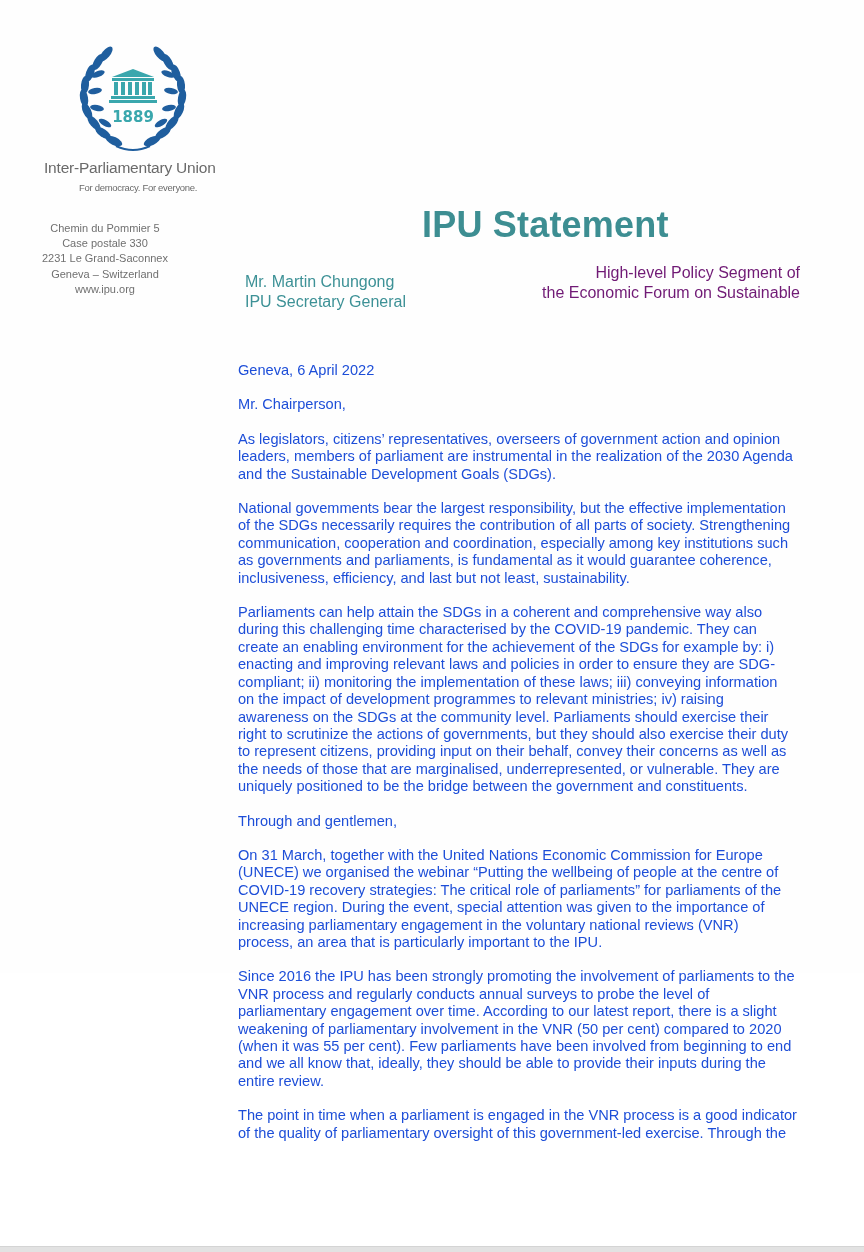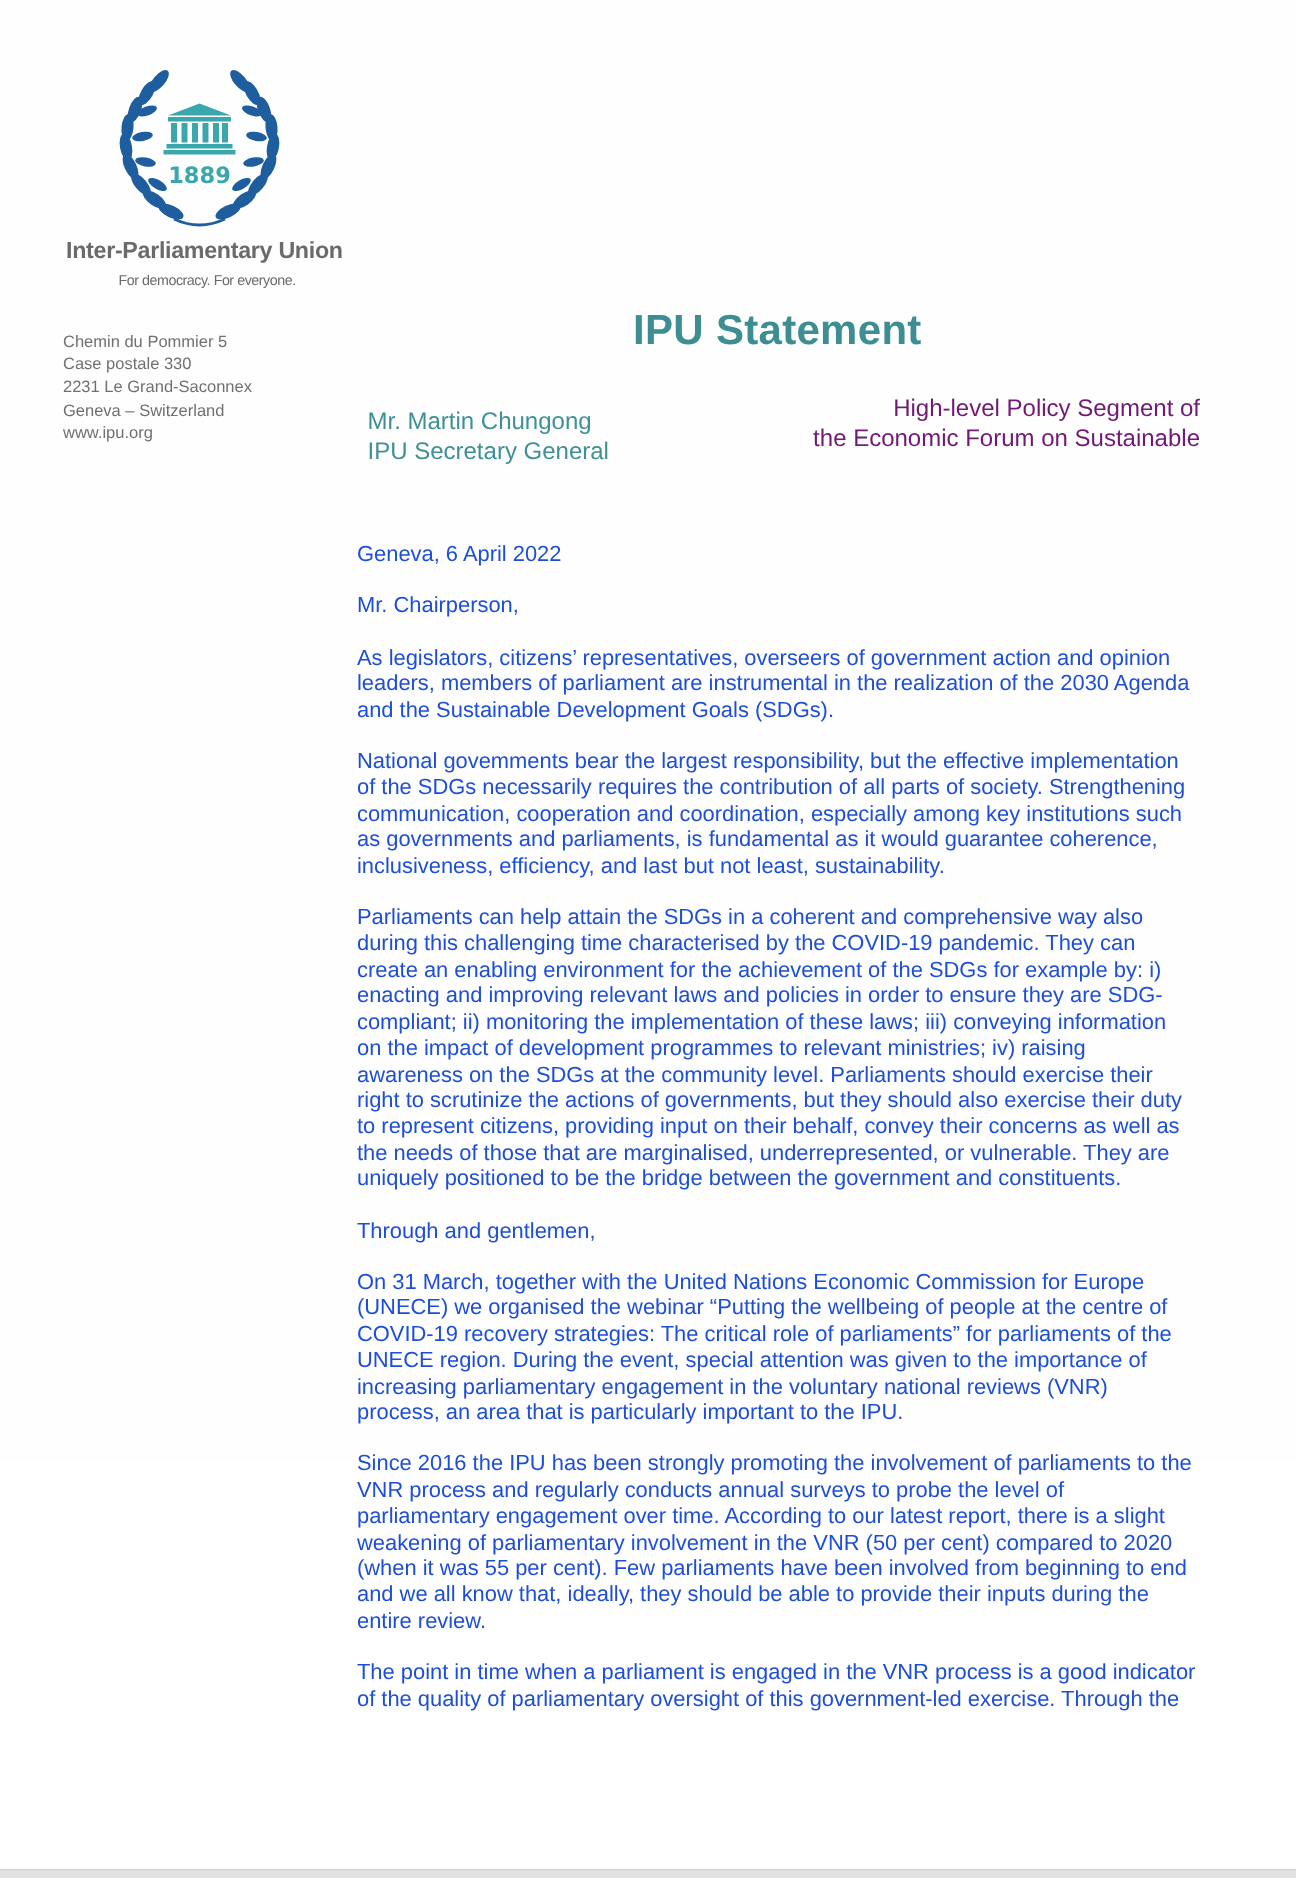--- a/index.html
+++ b/index.html
@@ -4,27 +4,27 @@
 <style>
   html, body { margin: 0; padding: 0; }
   body {
     width: 864px; height: 1252px; background: #ffffff; position: relative; overflow: hidden;
     font-family: "Liberation Sans", sans-serif; color: #1a1a1a;
   }
   .page { position: absolute; left: 0; top: 0; width: 864px; height: 973px; background: #fefefe; }
   .bottom-bar { position: absolute; left: 0; top: 1246px; width: 864px; height: 6px; background: #e2e2e2; border-top: 1px solid #d4d4d4; }
 
   .logo { position: absolute; left: 76px; top: 46px; width: 114px; height: 108px; }
-  .org-name { position: absolute; left: 44px; top: 159px; font-size: 15.5px; color: #6a6a6a; letter-spacing: -0.2px; font-weight: bold; }
+  .org-name { position: absolute; left: 44px; top: 159px; font-size: 15.5px; color: #6a6a6a; letter-spacing: -0.2px; }
   .org-tagline { position: absolute; left: 79px; top: 182px; font-size: 9.5px; color: #6a6a6a; letter-spacing: -0.3px; }
 
   .address { position: absolute; left: 42px; top: 221px; font-size: 11px; line-height: 15.2px; color: #707070; }
-  .address div { white-space: nowrap; }
+  .address div { white-space: nowrap; text-align: center; }
 
-  .title { position: absolute; left: 422px; top: 204px; font-size: 28px; font-weight: bold; color: #3d8e92; letter-spacing: 0.2px; }
+  .title { position: absolute; left: 422px; top: 204px; font-size: 36px; font-weight: bold; color: #3d8e92; letter-spacing: 0.2px; }
 
   .speaker { position: absolute; left: 245px; top: 272px; font-size: 16px; line-height: 20px; color: #3d9196; }
   .event { position: absolute; right: 64px; top: 263px; font-size: 16px; line-height: 20px; color: #701a75; text-align: right; }
 
   .body { position: absolute; left: 238px; top: 362px; width: 585px; font-size: 14.6px; line-height: 17.4px; color: #1d4ed8; }
   .body p { margin: 0 0 17px 0; white-space: pre-line; }
 </style>
 </head>
 <body>
 

